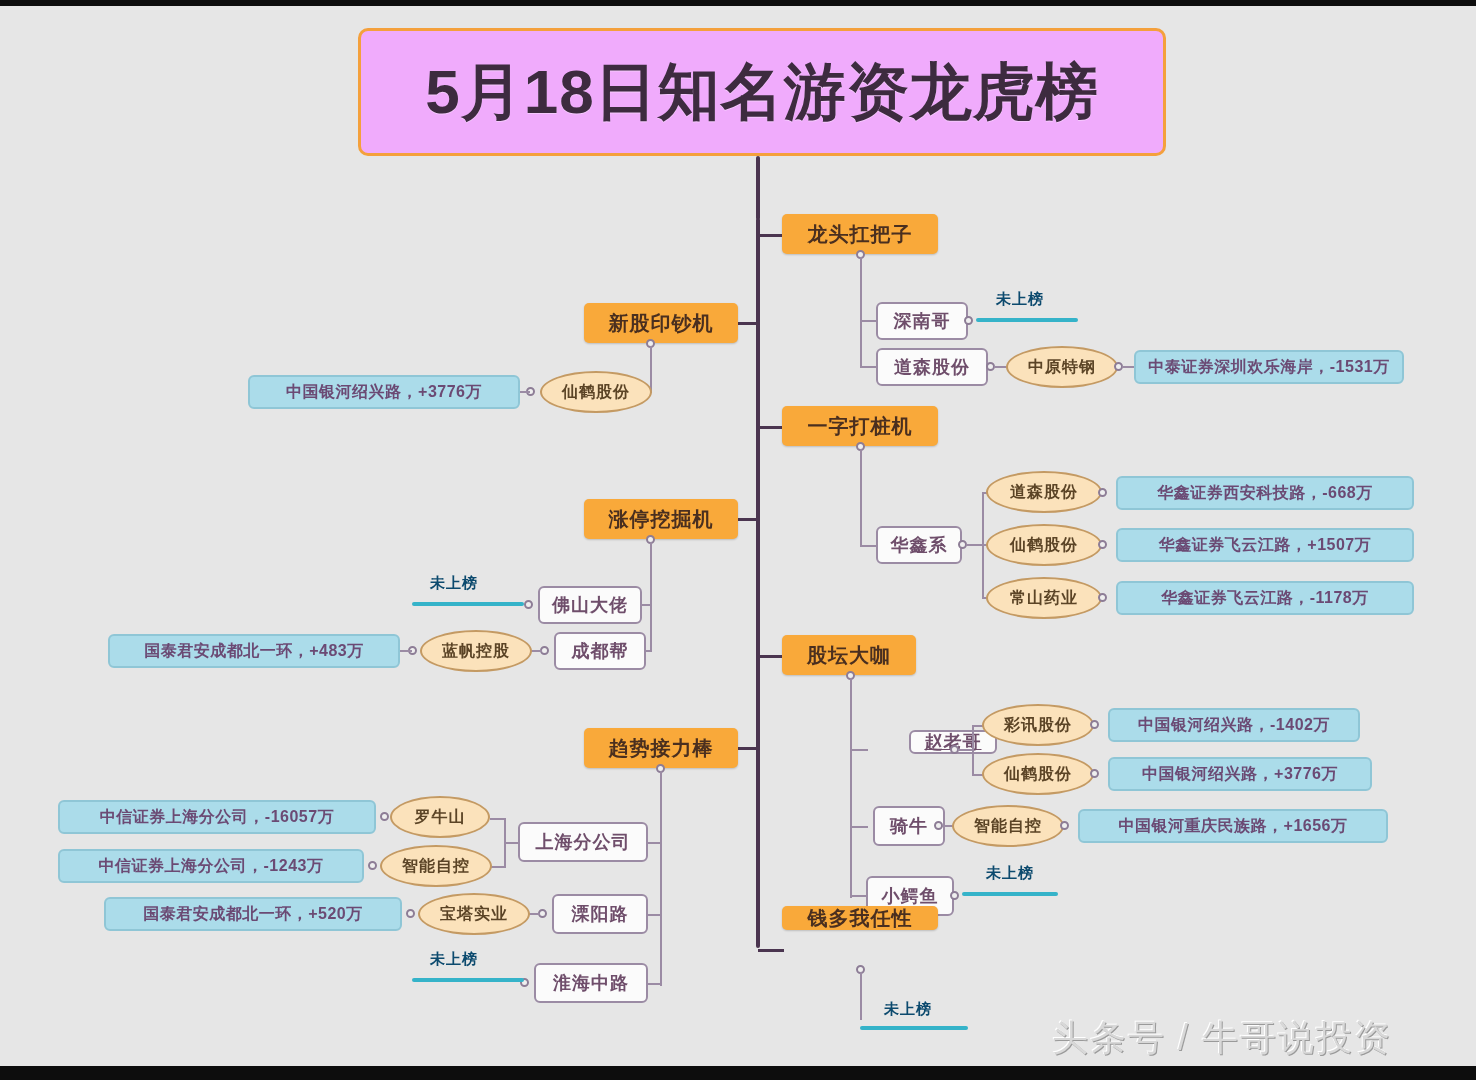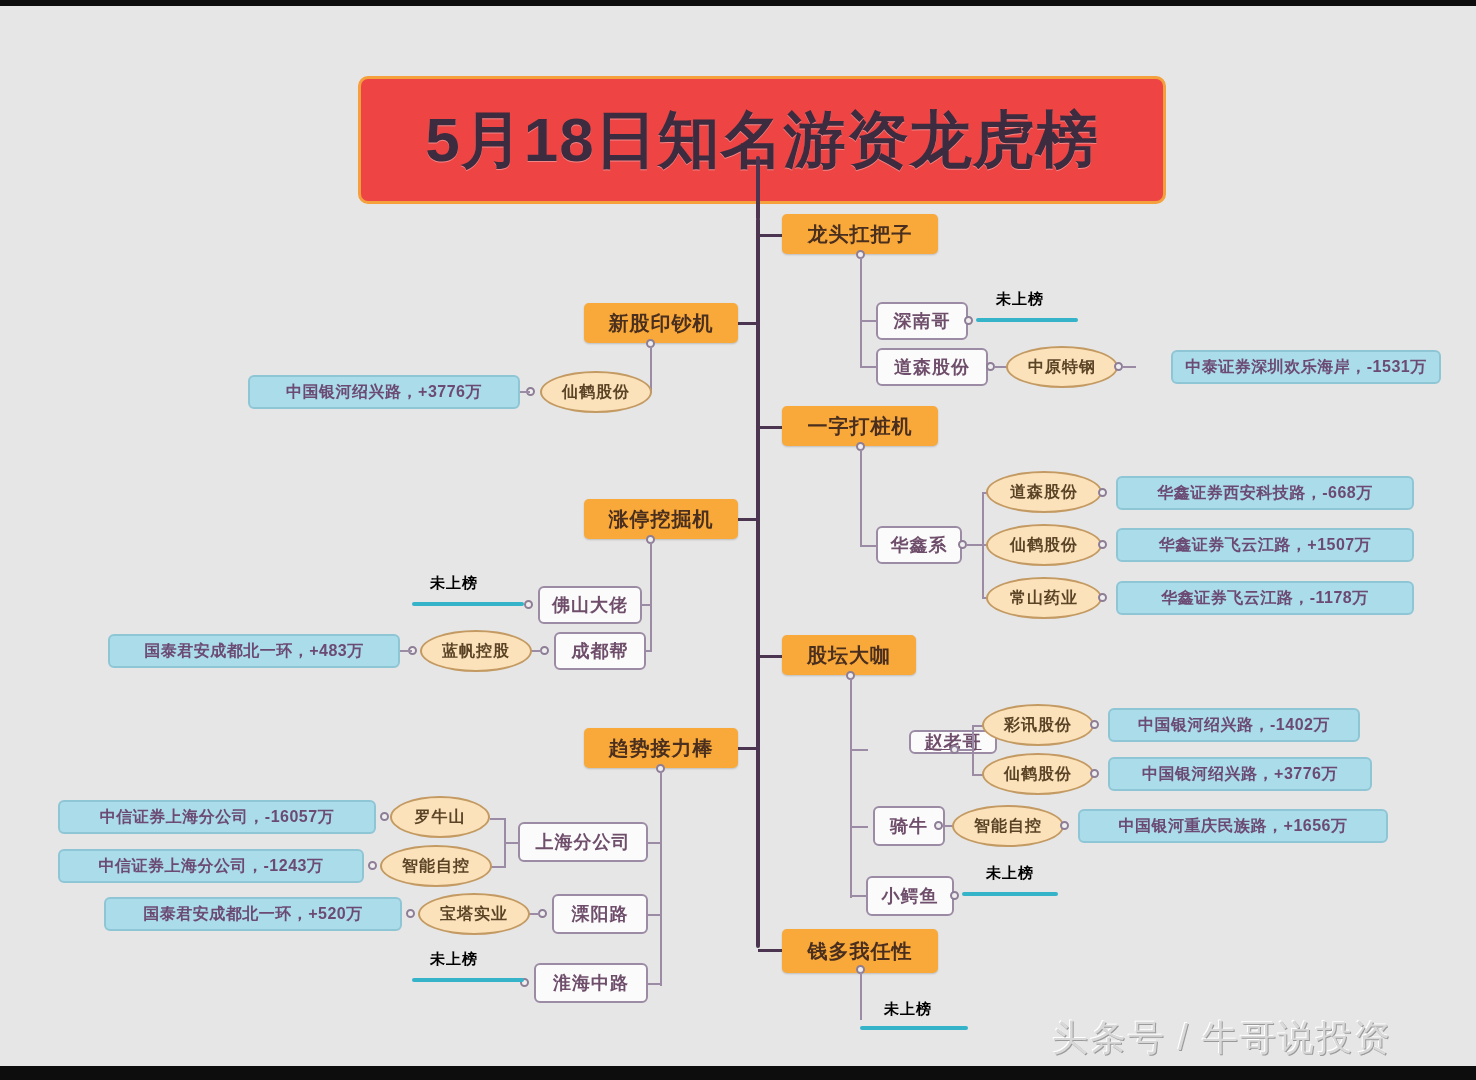--- a/index.html
+++ b/index.html
@@ -16,24 +16,23 @@
   .strip{position:absolute;left:0;width:1476px;background:#0d0d0d;}
   .strip.top{top:0;height:6px;}
   .strip.bot{bottom:0;height:14px;}
 
   
   .node{position:absolute;box-sizing:border-box;display:flex;align-items:center;justify-content:center;
         white-space:nowrap;line-height:1;}
 
   
   .root{
-    border:3px solid #f4a03c;border-radius:10px;background:#ef4444;
+    border:3px solid #f4a03c;border-radius:10px;background:#f0abfc;
     color:#3d2b3f;font-weight:bold;letter-spacing:1px;
     text-shadow:0 1px 0 rgba(255,255,255,.35);
-    margin-top:48px;
   }
   
   .lv1{
     background:#f9a93a;border-radius:5px;color:#4a2f1f;font-weight:bold;
     font-size:20px;letter-spacing:1px;
     box-shadow:0 1px 2px rgba(0,0,0,.18);
   }
   
   .lv2{
     background:#fbfbfb;border:2px solid #9b8ba4;border-radius:6px;
@@ -43,21 +42,21 @@
   .oval{
     background:#fbe2bb;border:2px solid #c49a63;border-radius:50%;
     color:#5b4426;font-weight:bold;font-size:16px;letter-spacing:1px;
   }
   
   .blue{
     background:#abdcea;border:2px solid #8fc6d6;border-radius:6px;
     color:#6b4a74;font-weight:bold;font-size:16px;letter-spacing:.5px;
   }
   
-  .nores{position:absolute;color:#000000;font-weight:bold;font-size:15px;letter-spacing:1px;}
+  .nores{position:absolute;color:#0c4a6e;font-weight:bold;font-size:15px;letter-spacing:1px;}
   .nores-line{position:absolute;height:4px;background:#35b3c9;border-radius:2px;}
 
   
   .ln{position:absolute;background:#9b8ba4;}
   .ln.h{height:2px;}
   .ln.v{width:2px;}
   .spine{position:absolute;width:4px;background:#4b3550;border-radius:2px;}
   .spine-h{position:absolute;height:3px;background:#4b3550;}
   .dot{position:absolute;width:9px;height:9px;border-radius:50%;
        background:#efefef;border:2px solid #8d7d96;box-sizing:border-box;}
@@ -104,21 +103,21 @@
   <div class="dot" style="left:964px;top:316px;"></div>
   <div class="nores" style="left:996px;top:290px;">未上榜</div>
   <div class="nores-line" style="left:976px;top:318px;width:102px;"></div>
 
   <div class="node lv2" style="left:876px;top:348px;width:112px;height:38px;">道森股份</div>
   <div class="dot" style="left:986px;top:362px;"></div>
   <div class="ln h" style="left:994px;top:366px;width:14px;"></div>
   <div class="node oval" style="left:1006px;top:346px;width:112px;height:42px;">中原特钢</div>
   <div class="dot" style="left:1114px;top:362px;"></div>
   <div class="ln h" style="left:1122px;top:366px;width:14px;"></div>
-  <div class="node blue" style="left:1134px;top:350px;width:270px;height:34px;margin-left:37px;">中泰证券深圳欢乐海岸，-1531万</div>
+  <div class="node blue" style="left:1134px;top:350px;width:270px;height:34px;">中泰证券深圳欢乐海岸，-1531万</div>
 
   <div class="spine-h" style="left:758px;top:426px;width:26px;"></div>
   <div class="node lv1" style="left:782px;top:406px;width:156px;height:40px;">一字打桩机</div>
 
   <div class="dot" style="left:856px;top:442px;"></div>
   <div class="ln v" style="left:860px;top:449px;height:97px;"></div>
   <div class="ln h" style="left:860px;top:545px;width:18px;"></div>
 
   <div class="node lv2" style="left:876px;top:526px;width:86px;height:38px;">华鑫系</div>
   <div class="dot" style="left:958px;top:540px;"></div>
@@ -227,21 +226,21 @@
   <div class="node oval" style="left:418px;top:893px;width:112px;height:42px;">宝塔实业</div>
   <div class="dot" style="left:406px;top:909px;"></div>
   <div class="node blue" style="left:104px;top:897px;width:298px;height:34px;">国泰君安成都北一环，+520万</div>
 
   <div class="node lv2" style="left:534px;top:963px;width:114px;height:40px;">淮海中路</div>
   <div class="dot" style="left:520px;top:978px;"></div>
   <div class="nores" style="left:430px;top:950px;">未上榜</div>
   <div class="nores-line" style="left:412px;top:978px;width:112px;"></div>
 
   <div class="spine-h" style="left:758px;top:949px;width:26px;"></div>
-  <div class="node lv1" style="left:782px;top:929px;width:156px;height:44px;">钱多我任性</div>
+  <div class="node lv1" style="left:782px;top:906px;width:156px;height:24px;">钱多我任性</div>
 
   <div class="dot" style="left:856px;top:965px;"></div>
   <div class="ln v" style="left:860px;top:972px;height:48px;"></div>
   <div class="nores" style="left:884px;top:1000px;">未上榜</div>
   <div class="nores-line" style="left:860px;top:1026px;width:108px;"></div>
 
   <div class="wm" style="left:1052px;top:1014px;">头条号 / 牛哥说投资</div>
 
 </div>
 

